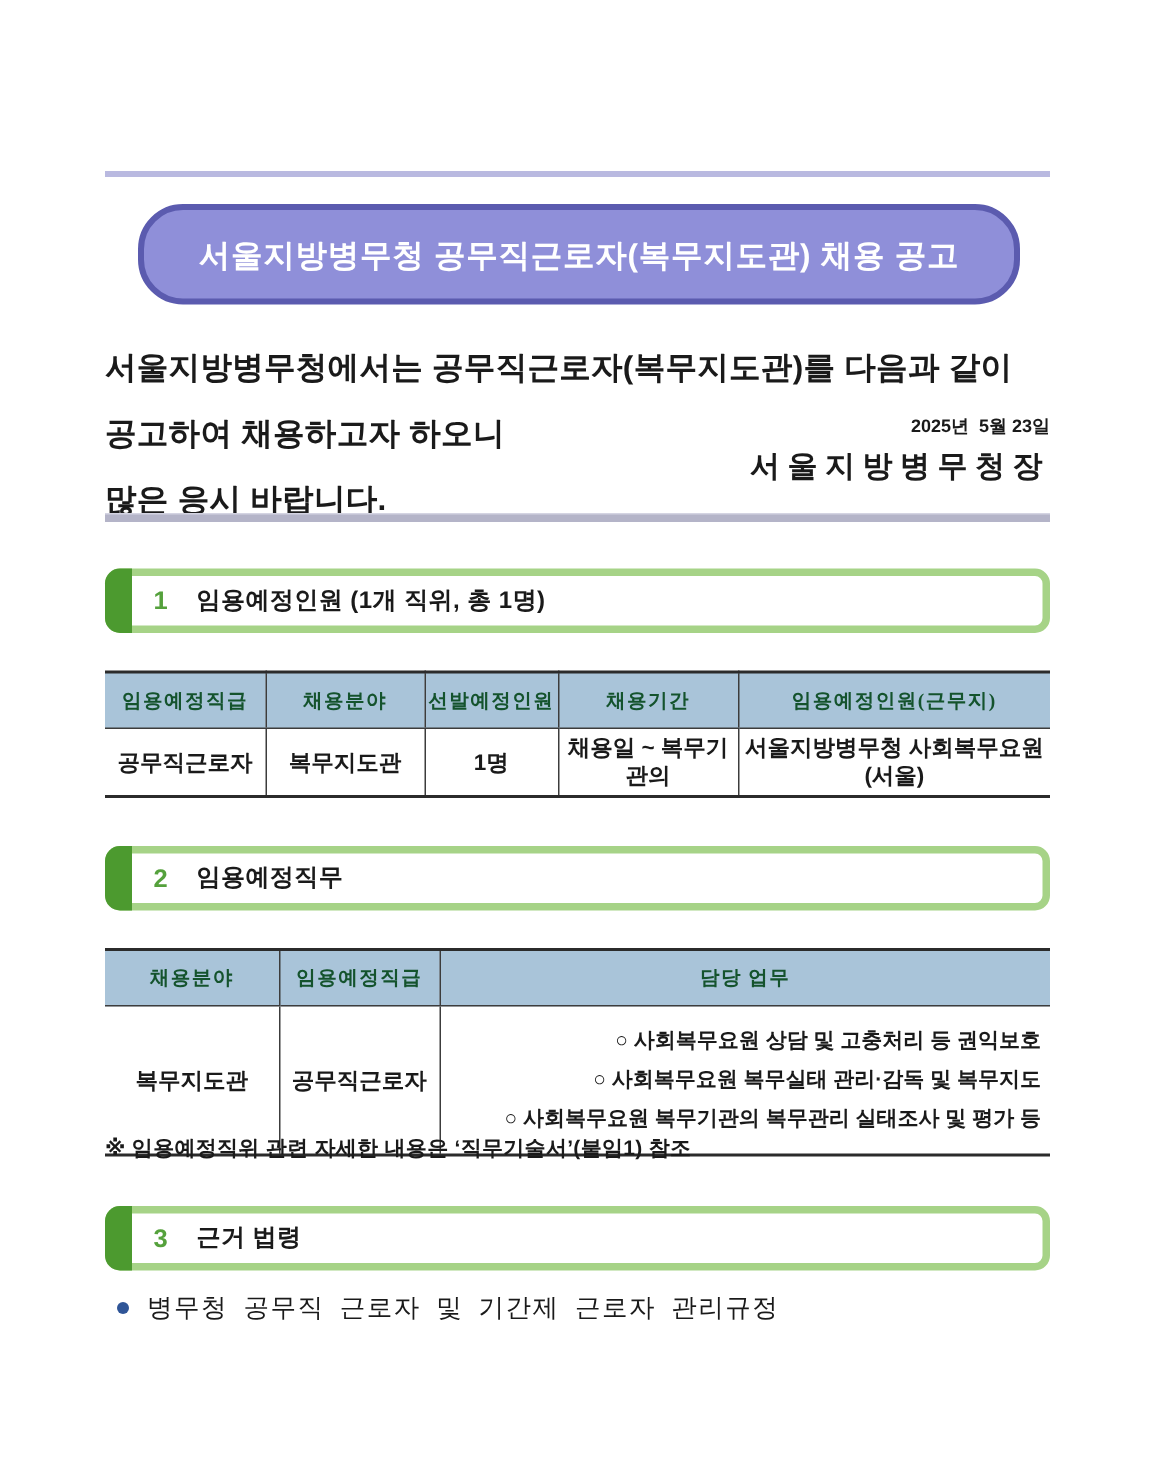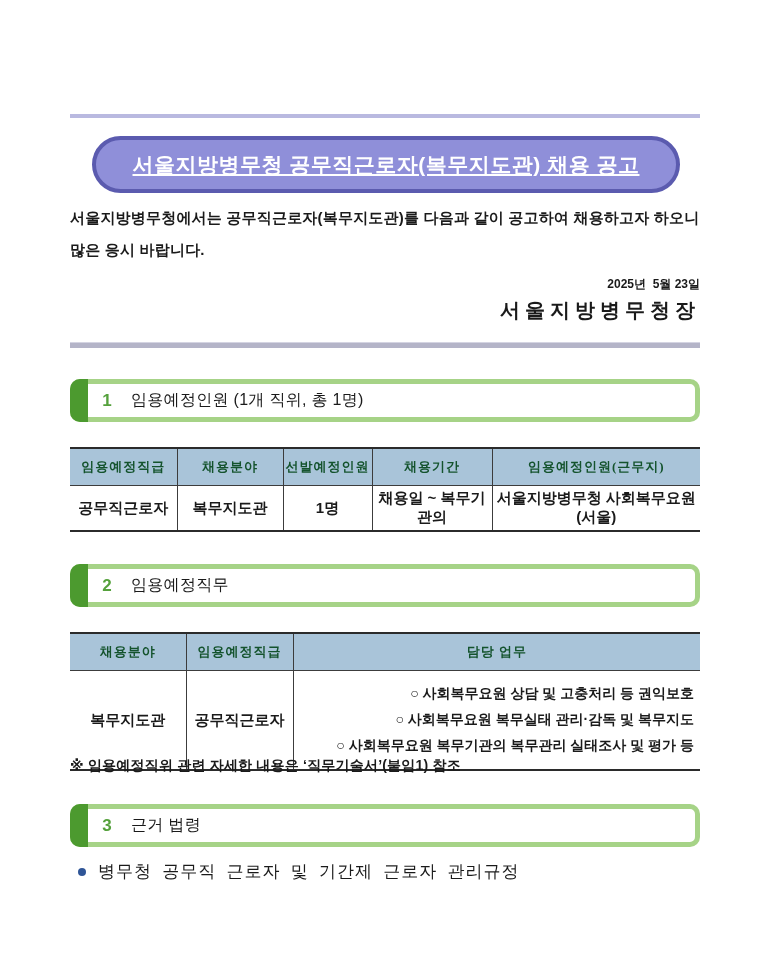--- a/index.html
+++ b/index.html
@@ -5,38 +5,38 @@
   html,body { margin:0; padding:0; background:#ffffff; }
   body { width:768px; height:973px; font-family:"Liberation Sans","DejaVu Sans",sans-serif; color:#1a1a1a; }
   .page { position:relative; width:768px; height:973px; background:#fff; overflow:hidden; }
   .content { position:absolute; left:70px; top:0; width:630px; height:973px; }
 
   .doc-number { position:absolute; top:84px; left:0; font-size:15px; font-weight:bold; letter-spacing:0.5px; }
 
   .rule-purple { position:absolute; top:114px; left:0; width:630px; height:4px; background:#b9b9e0; }
   .rule-gray   { position:absolute; top:342px; left:0; width:630px; height:5px; background:#b4b4c8; border-top:1px solid #d4d4e2; }
 
-  .title-pill { position:absolute; top:136px; left:22px; width:588px; height:57px; box-sizing:border-box;
+  .title-pill { position:absolute; top:136px; left:22px; width:588px; height:67px; box-sizing:border-box;
                 background:#8f8fd9; border:4px solid #5b5baf; border-radius:30px;
                 display:flex; align-items:center; justify-content:center;
-                color:#ffffff; font-size:21px; font-weight:bold; letter-spacing:0.5px;text-decoration:underline; }
+                color:#ffffff; font-size:21px; font-weight:bold; letter-spacing:0.5px; }
 
-  .intro { position:absolute; top:202px; left:0; width:630px; font-size:15px; font-weight:bold; line-height:2.1; letter-spacing:0.2px; }
+  .intro { position:absolute; top:224px; left:0; width:630px; font-size:21px; font-weight:bold; line-height:2.1; letter-spacing:0.2px; }
 
   .date-line { position:absolute; top:276px; right:0; font-size:12px; font-weight:bold; white-space:pre; }
   .signature { position:absolute; top:297px; right:0; font-family:"Liberation Serif","DejaVu Serif",serif;
                font-size:20px; font-weight:bold; letter-spacing:5px; }
 
   .section-box { position:absolute; left:0; width:630px; height:43px; box-sizing:border-box;
                  border:5px solid #a6d387; border-radius:10px; background:#fff;
                  display:flex; align-items:center; }
   .section-cap { position:absolute; left:-5px; top:-5px; width:18px; height:calc(100% + 10px);
                  background:#4c9a2f; border-radius:10px 0 0 10px; }
   .section-num { margin-left:22px; color:#55a13c; font-size:17px; font-weight:bold; width:20px; text-align:center; }
-  .section-title { margin-left:14px; font-size:16px; font-weight:normal; letter-spacing:0.3px; }
+  .section-title { margin-left:14px; font-size:16px; font-weight:bold; letter-spacing:0.3px; }
   .sec1 { top:379px; }
   .sec2 { top:564px; }
   .sec3 { top:804px; }
 
   table { border-collapse:collapse; table-layout:fixed; width:630px; position:absolute; left:0;
           border-top:2px solid #2b2b2b; border-bottom:2px solid #2b2b2b; }
   .tbl1 { top:447px; }
   .tbl2 { top:632px; }
   th { background:#a9c4d9; color:#14532d; font-family:"Liberation Serif","DejaVu Serif",serif;
        font-size:13px; font-weight:bold; height:34px; letter-spacing:1px; }

